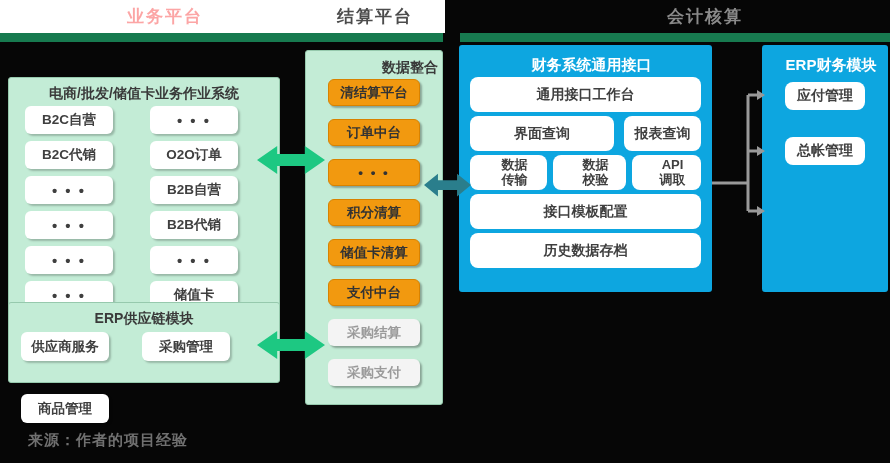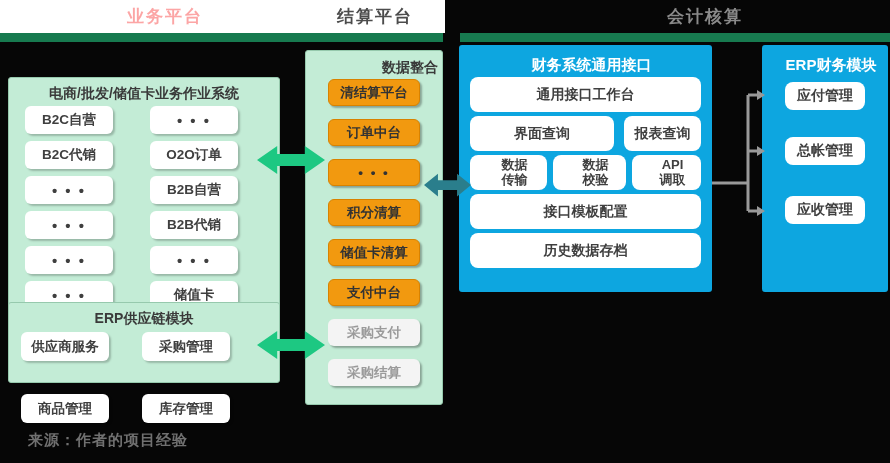--- a/index.html
+++ b/index.html
@@ -100,35 +100,34 @@
     <div class="btn-white">储值卡</div>
   </div>
 </div>
 
 <div class="abs mint" id="panel-scm">
   <div class="abs mint-title">ERP供应链模块</div>
   <div class="abs" id="scm-grid">
     <div class="btn-white">供应商服务</div>
     <div class="btn-white">采购管理</div>
     <div class="btn-white">商品管理</div>
-    <div class="btn-white">库存管理</div>
   </div>
 </div>
 
 <div class="abs mint" id="panel-data">
   <div class="abs mint-title">数据整合</div>
   <div class="abs" id="data-col">
     <div class="node node-orange">清结算平台</div>
     <div class="node node-orange">订单中台</div>
     <div class="node node-orange dots">• • •</div>
     <div class="node node-orange">积分清算</div>
     <div class="node node-orange">储值卡清算</div>
     <div class="node node-orange">支付中台</div>
+    <div class="node node-gray">采购结算</div>
     <div class="node node-gray">采购支付</div>
-    <div class="node node-gray">采购结算</div>
   </div>
 </div>
 
 <div class="abs blue" id="panel-fi">
   <div class="abs blue-title">财务系统通用接口</div>
   <div class="abs" id="fi-rows">
     <div class="fi-row">
       <div class="btn-blue-white fi-full">通用接口工作台</div>
     </div>
     <div class="fi-row">
@@ -149,21 +148,20 @@
     <div class="fi-row">
       <div class="btn-blue-white fi-full">历史数据存档</div>
     </div>
   </div>
 </div>
 
 <div class="abs blue" id="panel-erp-fin">
   <div class="abs blue-title">ERP财务模块</div>
   <div class="abs btn-blue-white erp-btn" id="erp-b1">应付管理</div>
   <div class="abs btn-blue-white erp-btn" id="erp-b2">总帐管理</div>
-  <div class="abs btn-blue-white erp-btn" id="erp-b3">应收管理</div>
 </div>
 
 <svg class="abs dbl-arrow" id="arrow-1" width="68" height="32" viewBox="0 0 64 32" preserveAspectRatio="none">
   <polygon points="0,16 19,2 19,10 45,10 45,2 64,16 45,30 45,22 19,22 19,30" fill="#1dc882"></polygon>
 </svg>
 <svg class="abs dbl-arrow" id="arrow-2" width="68" height="32" viewBox="0 0 64 32" preserveAspectRatio="none">
   <polygon points="0,16 19,2 19,10 45,10 45,2 64,16 45,30 45,22 19,22 19,30" fill="#1dc882"></polygon>
 </svg>
 <svg class="abs dbl-arrow" id="arrow-3" width="47" height="26" viewBox="0 0 64 32" preserveAspectRatio="none">
   <polygon points="0,16 19,2 19,10 45,10 45,2 64,16 45,30 45,22 19,22 19,30" fill="#2a7e8c"></polygon>

